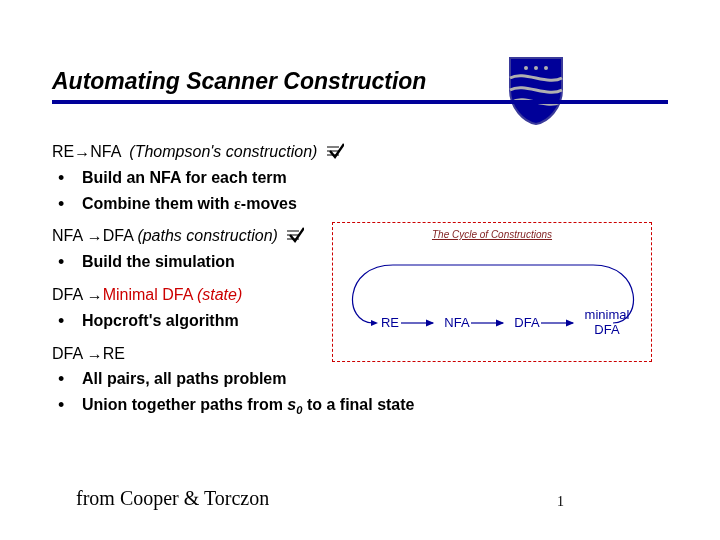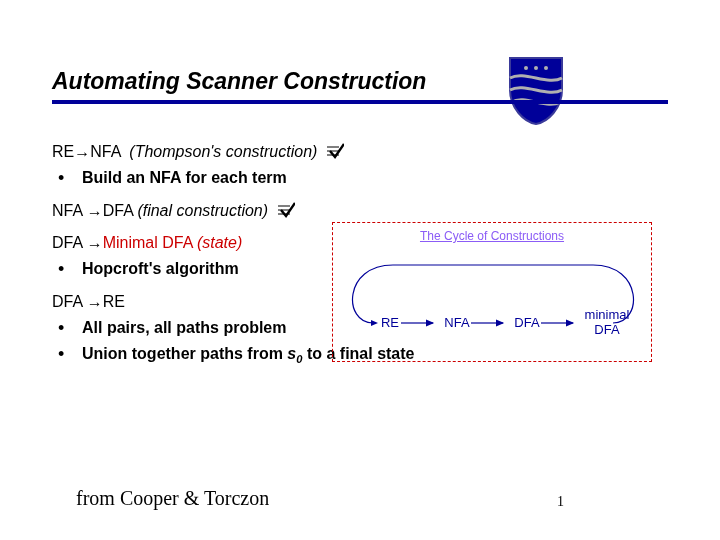--- a/index.html
+++ b/index.html
@@ -88,23 +88,24 @@
     width: 320px;
     height: 140px;
     border: 1.5px dashed #cc0000;
     box-sizing: border-box;
   }
   .diagram-title {
     position: absolute;
     top: 6px;
     left: 0; right: 0;
     text-align: center;
-    color: #8b5cf6;
+    color: #7f1d1d;
+    font-style: italic;
     text-decoration: underline;
-    font-size: 12px;
+    font-size: 10px;
   }
   .diagram-svg {
     position: absolute;
     left: 0; top: 28px;
     width: 320px; height: 105px;
   }
   .node-label {
     font-size: 13px;
     color: #000099;
     text-align: center;
@@ -152,32 +153,36 @@
       <div class="heading-line">
         <span>RE</span><span class="arrow-thin">→</span><span>NFA</span>
         &nbsp;<span class="paren">(Thompson's construction)</span>
         <svg class="check" width="18" height="16">
             <path d="M1 4 H13 M1 8 H13 M1 12 H13" stroke="#000" stroke-width="1.2"></path>
             <path d="M4 8 L9 14 L18 1" stroke="#000" stroke-width="2.4" fill="none"></path>
           </svg>
       </div>
       <ul class="bullets">
         <li><span class="b">Build an NFA for each term</span></li>
+        <li><span class="b">Combine them with <span class="eps">ε</span>-moves</span></li>
       </ul>
     </div>
 
     <div class="section">
       <div class="heading-line">
         <span>NFA </span><span class="arrow-thin">→</span><span>DFA</span>
-        <span class="paren">(final construction)</span>
+        <span class="paren">(paths construction)</span>
         <svg class="check" width="18" height="16">
             <path d="M1 4 H13 M1 8 H13 M1 12 H13" stroke="#000" stroke-width="1.2"></path>
             <path d="M4 8 L9 14 L18 1" stroke="#000" stroke-width="2.4" fill="none"></path>
           </svg>
       </div>
+      <ul class="bullets">
+        <li><span class="b">Build the simulation</span></li>
+      </ul>
     </div>
 
     <div class="section">
       <div class="heading-line">
         <span>DFA </span><span class="arrow-thin">→</span><span class="red">Minimal DFA</span>
         <span class="paren red">(state)</span>
       </div>
       <ul class="bullets">
         <li><span class="b">Hopcroft's algorithm</span></li>
       </ul>

